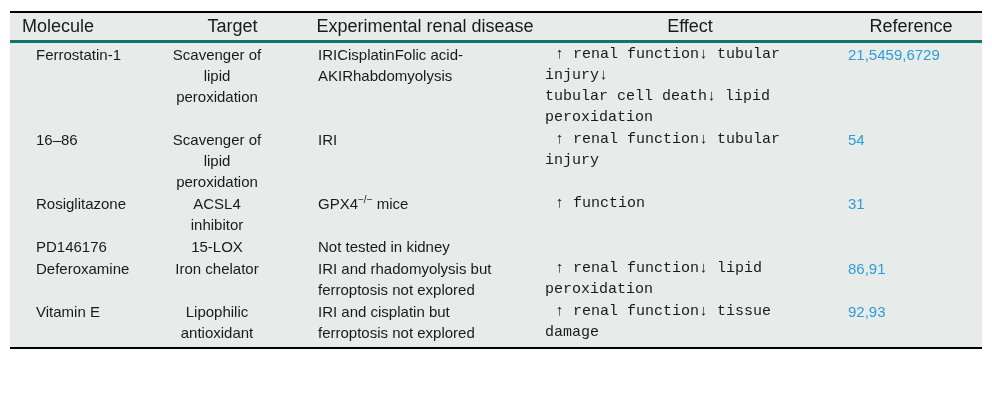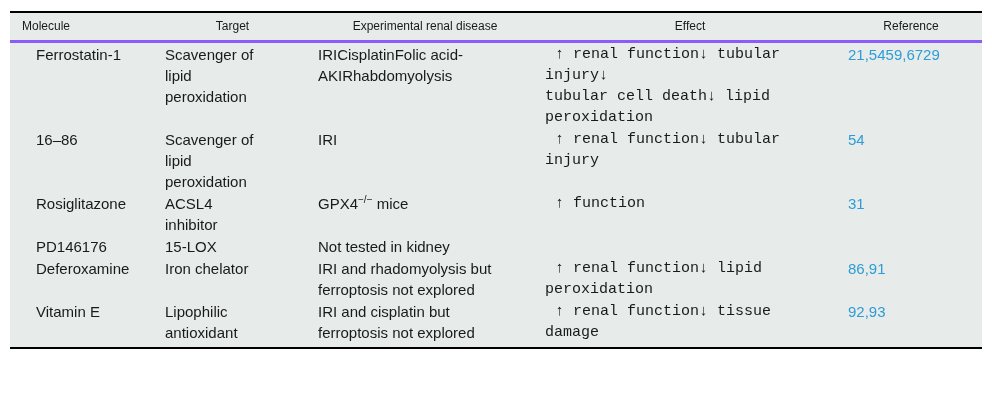--- a/index.html
+++ b/index.html
@@ -34,33 +34,33 @@
   col.c3 { width: 230px; }
   col.c4 { width: 300px; }
   col.c5 { width: 142px; }
 
   thead th {
     font-weight: normal;
     height: 27px;
     padding: 0;
     text-align: center;
     vertical-align: middle;
-    border-bottom: 3px solid #8b5cf6;
-    font-size: 12px;
+    border-bottom: 3px solid #0f766e;
+    font-size: 18px;
   }
   thead th.c1 { text-align: left; padding-left: 12px; }
 
   tbody td {
     vertical-align: top;
     padding: 1px 0 0 0;
   }
   tbody tr:last-child td { padding-bottom: 4px; }
 
   td.c1 { padding-left: 26px; }
-  td.c2 { padding-left: 10px; }
+  td.c2 { padding-left: 10px; text-align: center; }
   td.c3 { padding-left: 8px; }
   td.c4 { padding-left: 5px; }
   td.c5 { padding-left: 8px; }
   .target-inner  { max-width: 104px; white-space: pre-line; }
   .disease-inner { max-width: 205px; white-space: pre-line; }
   .effect-inner  { max-width: 250px; white-space: pre-line; text-indent: 10px; font-family: Liberation Mono, monospace; }
 
   sup.geno {
     font-size: 10px;
     vertical-align: super;

